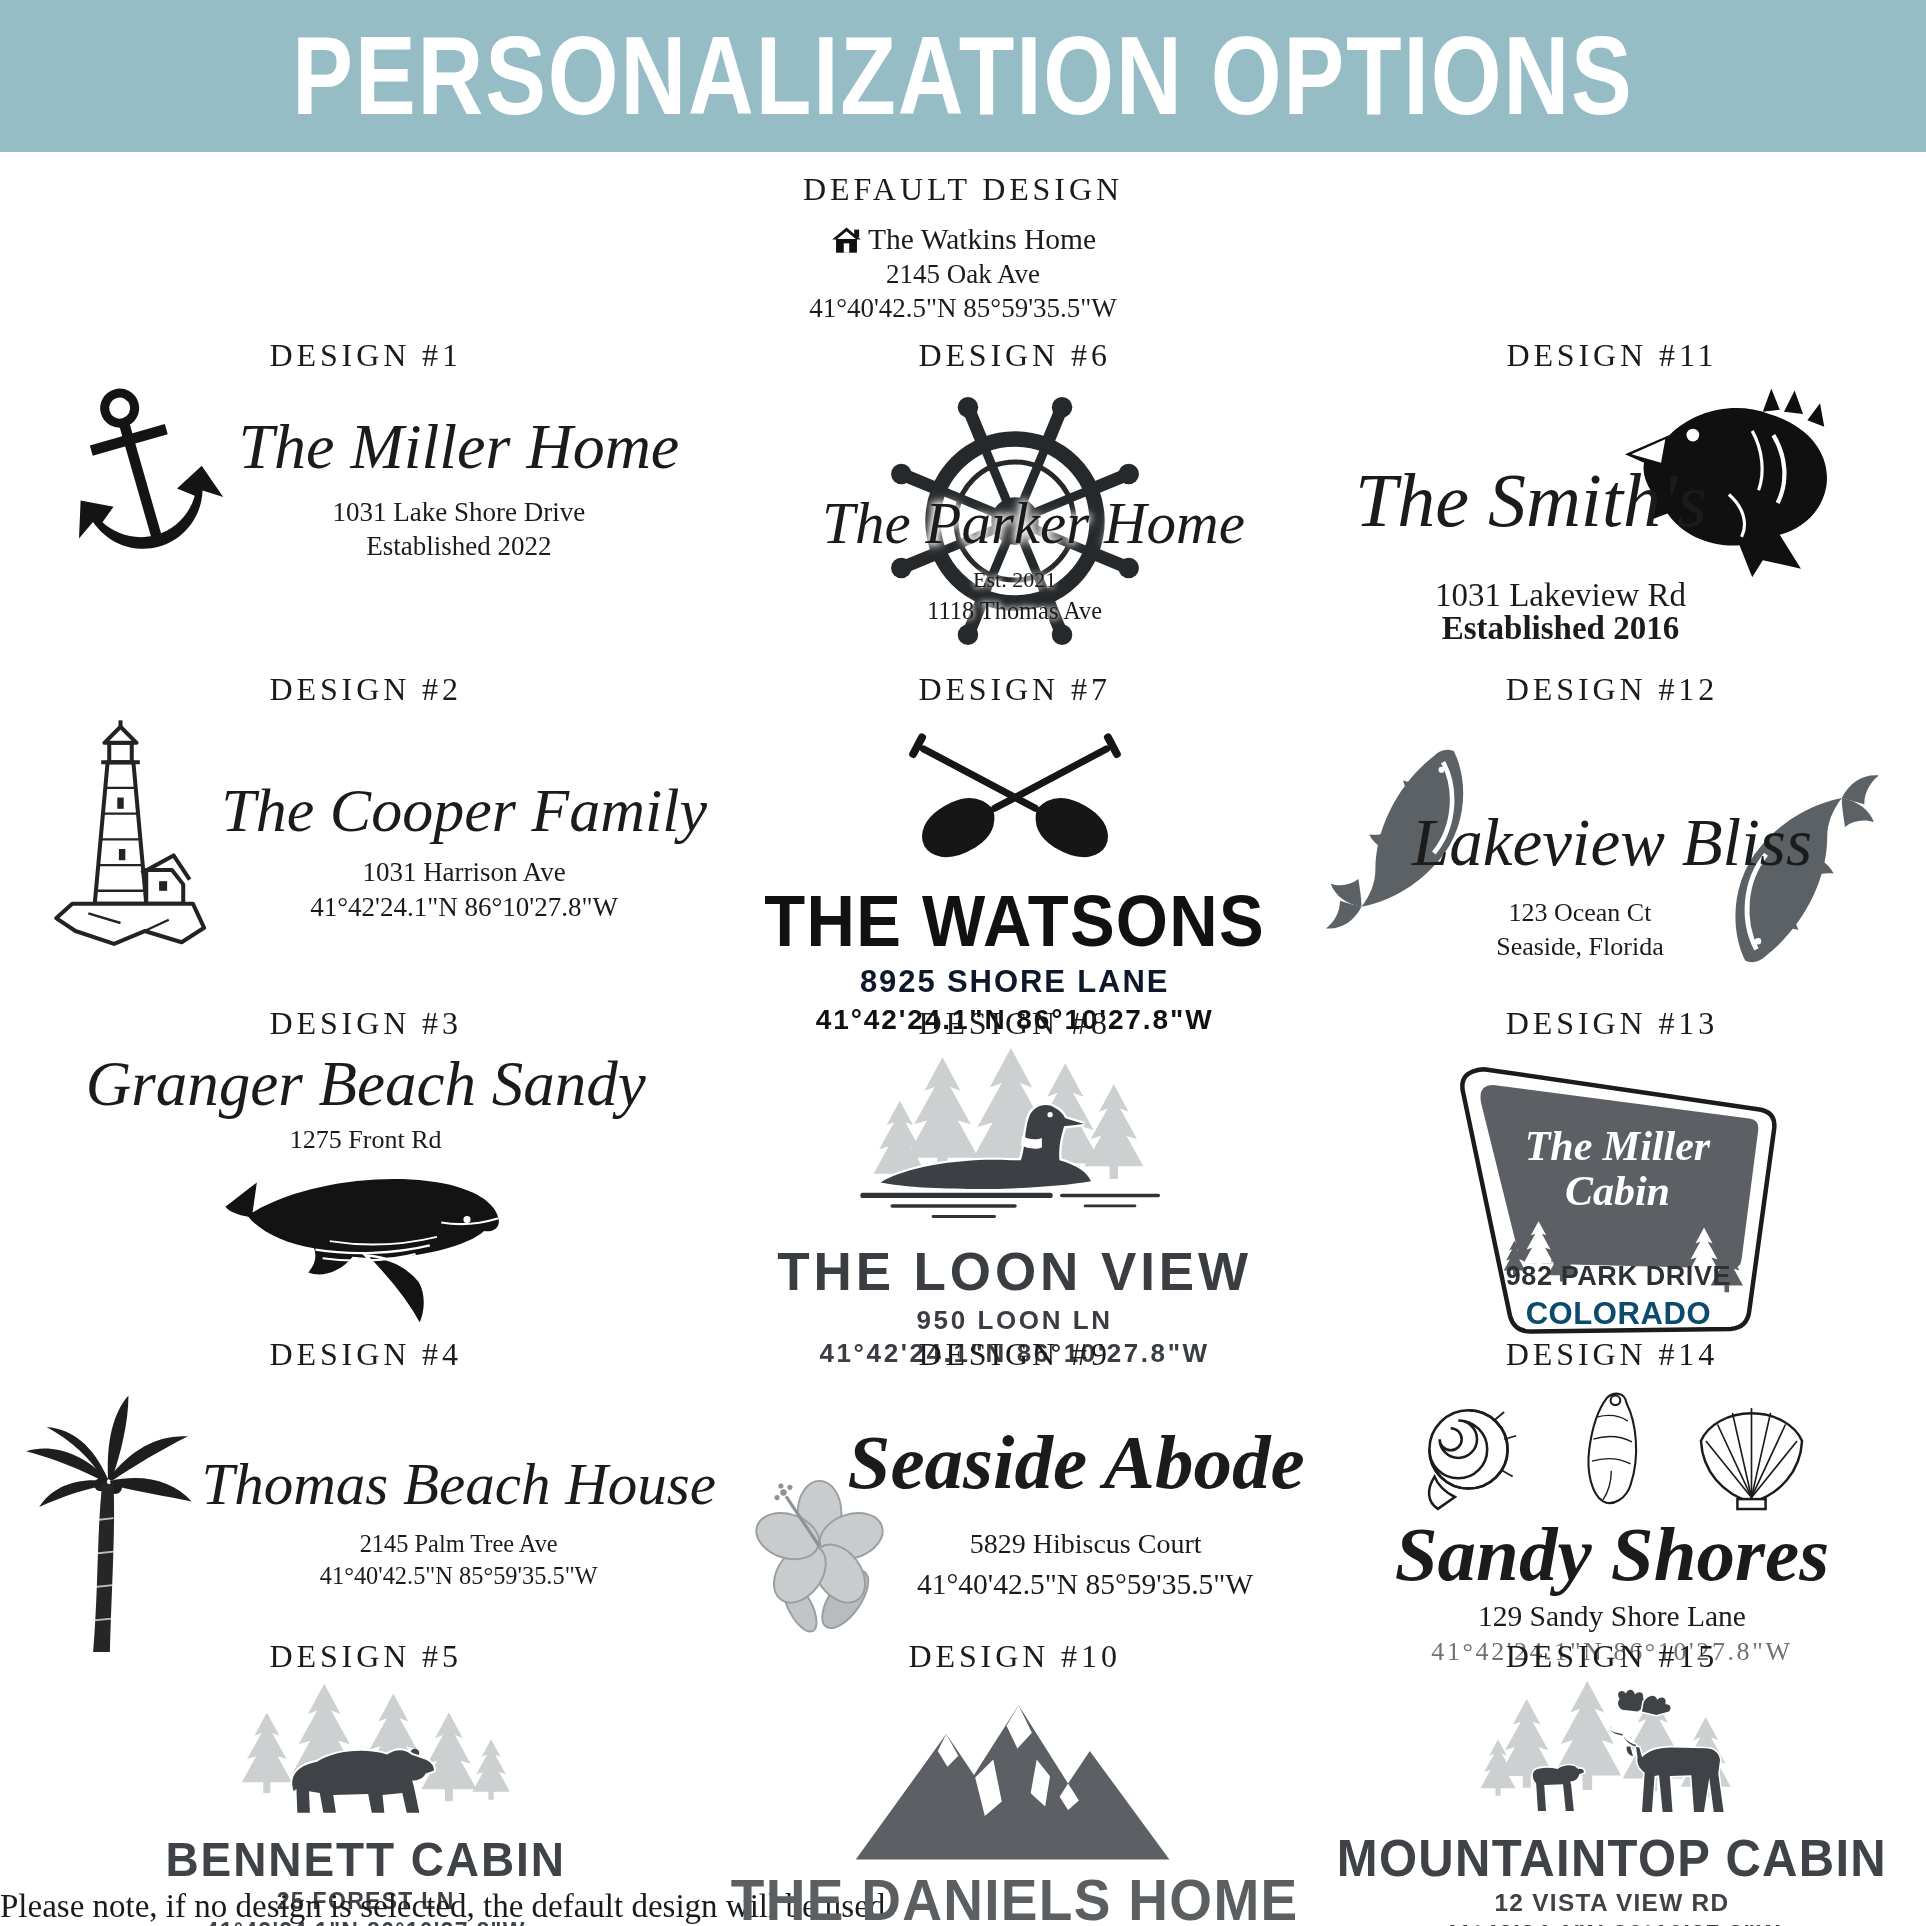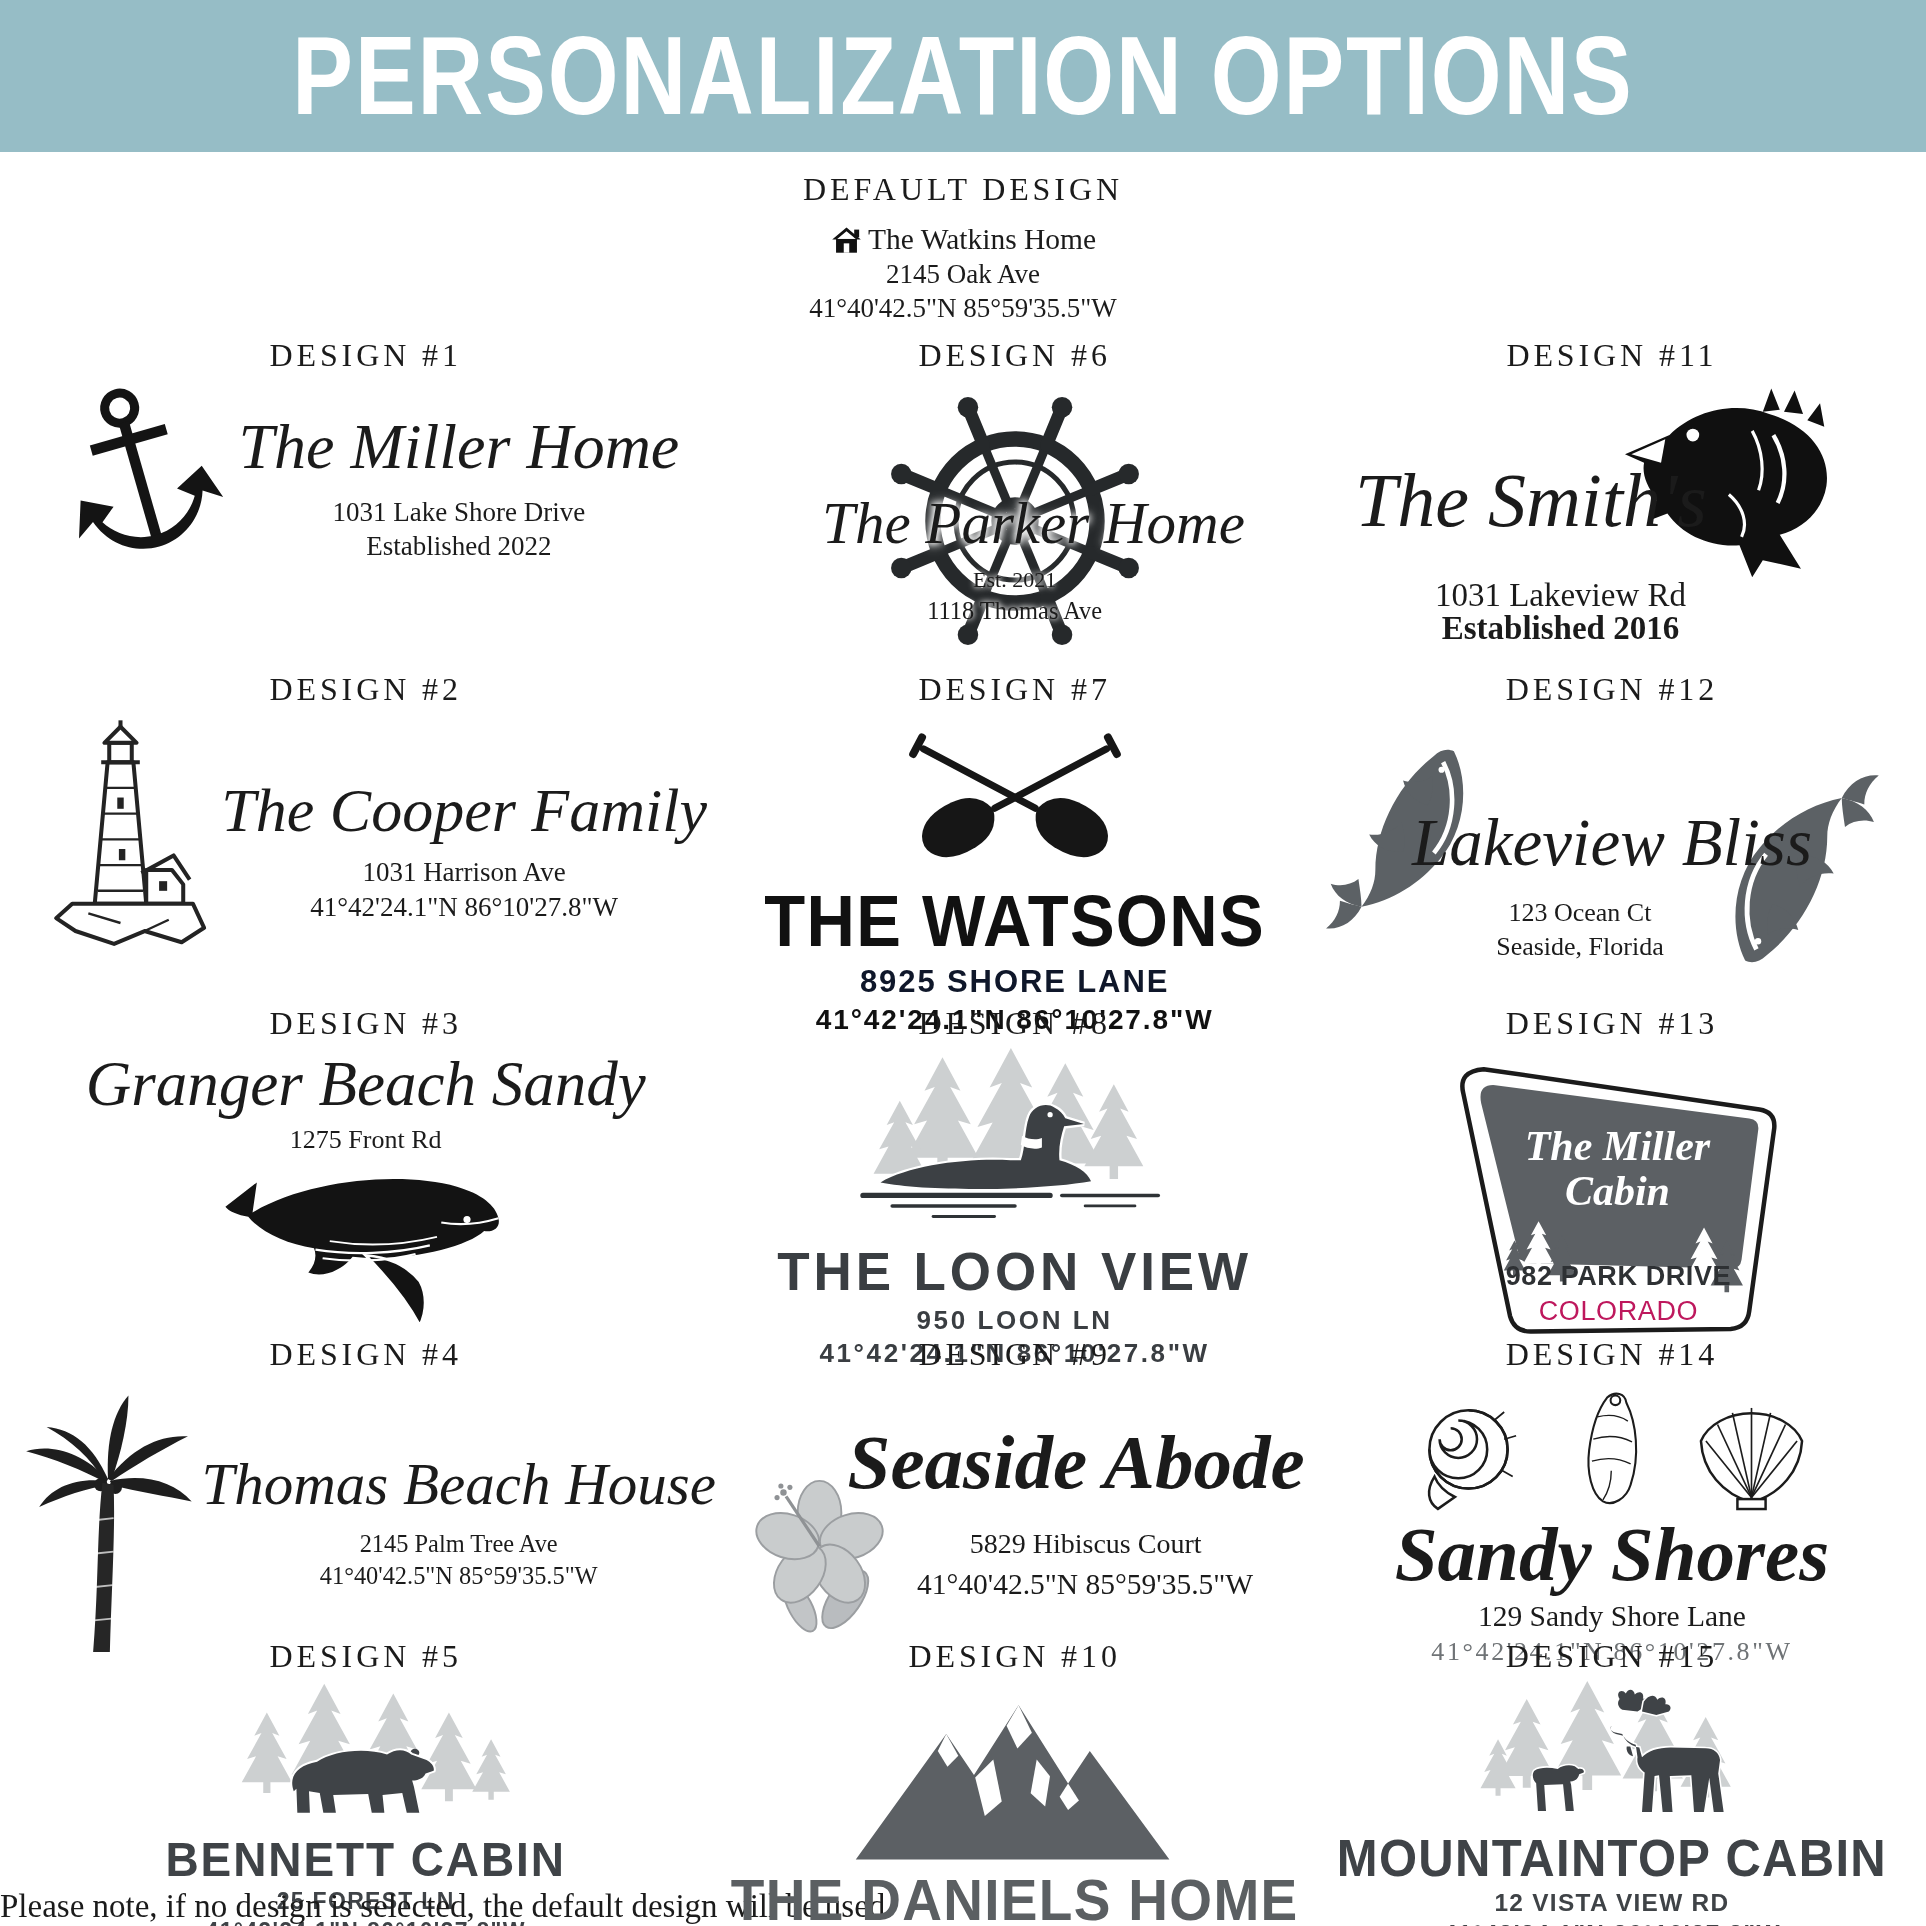--- a/index.html
+++ b/index.html
@@ -89,21 +89,21 @@
   .c12 .serifline { font-size:26px; }
   
   .badgewrap { position:relative; width:360px; height:295px; }
   .badgewrap svg { position:absolute; left:0; top:0; width:360px; height:295px; }
   .c13 .bname { position:absolute; left:83px; top:76px; width:205px; text-align:center; z-index:2;
                 font-family:"Liberation Serif",serif; font-style:italic; font-weight:bold;
                 font-size:42px; line-height:1.08; color:#ffffff; }
   .c13 .bl1 { position:absolute; left:71px; top:213px; width:231px; text-align:center; z-index:2;
               font-family:"Liberation Sans",sans-serif; font-weight:bold; font-size:27px; color:#2e3134; letter-spacing:0.6px; }
   .c13 .bl2 { position:absolute; left:71px; top:248px; width:231px; text-align:center; z-index:2;
-              font-family:"Liberation Sans",sans-serif; font-weight:normal; font-size:27px; color:#be185d; letter-spacing:0.6px; }
+              font-family:"Liberation Sans",sans-serif; font-weight:bold; font-size:31px; color:#0c4a6e; letter-spacing:0.6px; }
   
   .c14 .shellrow { display:flex; align-items:flex-end; gap:39px; height:135px; }
   .c14 .script { font-size:77px; font-weight:bold; margin-top:-3.9px; }
   .c14 .l1 { font-size:29.5px; margin-top:1.3px; }
   .c14 .l2 { font-size:26px; margin-top:3.9px; color:#6f7376; letter-spacing:2.6px; }
   
   .c15 .scene { width:411px; height:148px; }
   .c15 .bigname { font-size:49px; color:#3f4347; letter-spacing:1.3px; transform:scaleY(1.05); margin-top:1.3px; }
   .c15 .subline { font-size:24.4px; color:#3f4347; letter-spacing:1.3px; margin-top:2.6px; }
 

